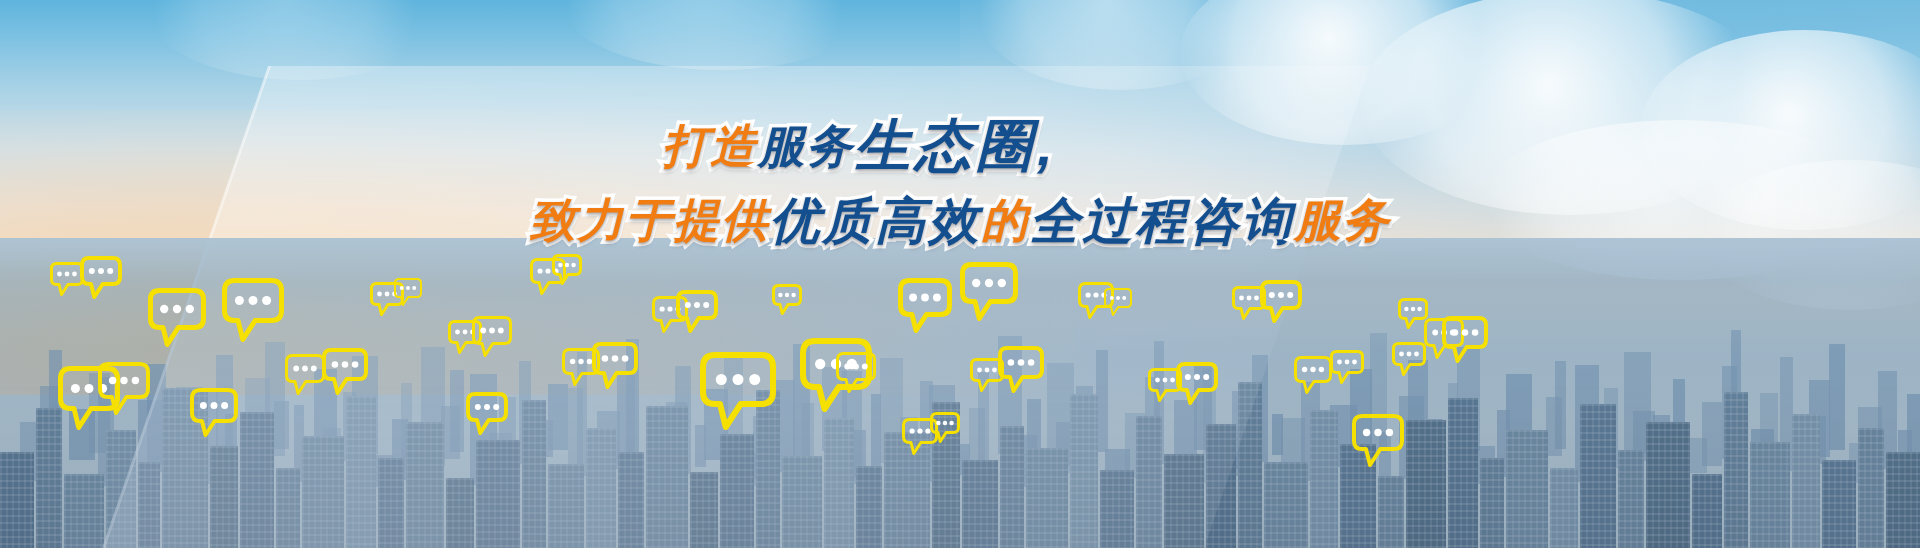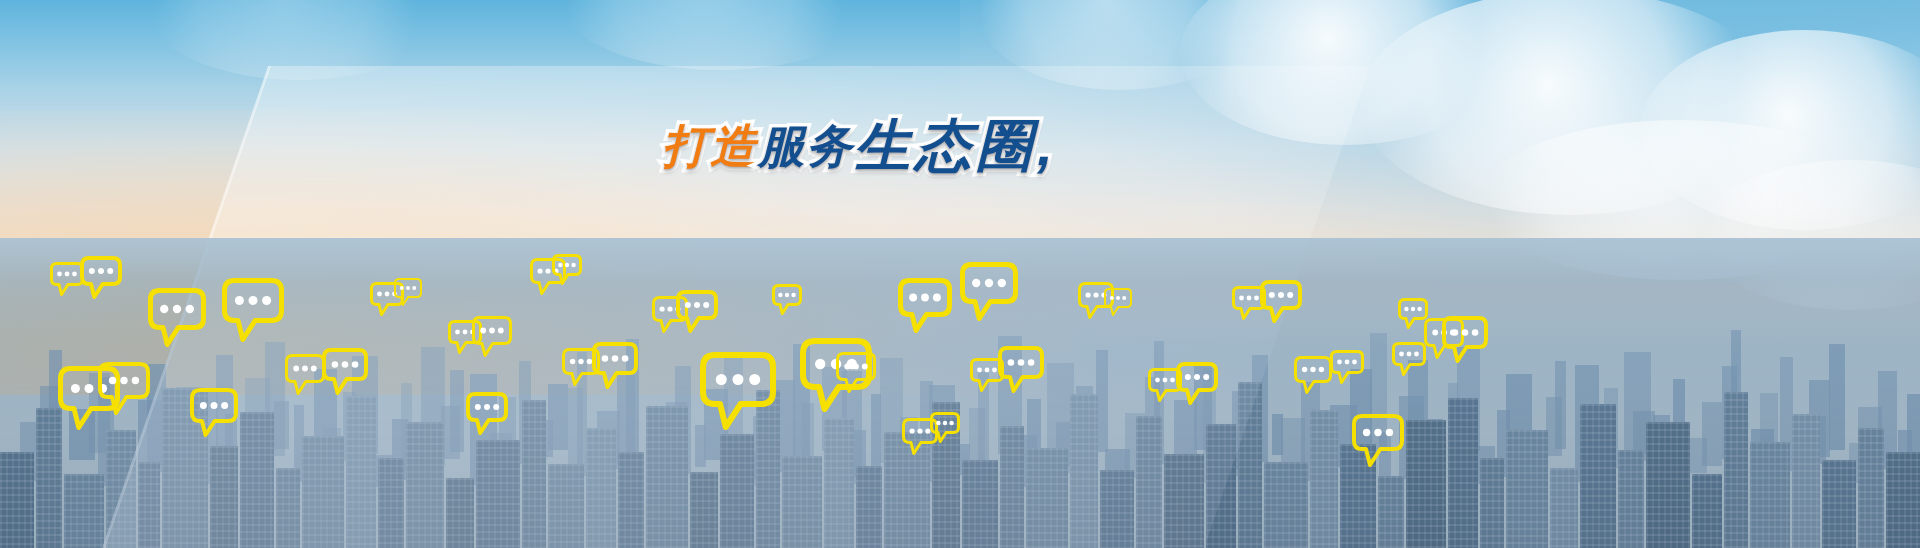--- a/index.html
+++ b/index.html
@@ -748,15 +748,16 @@
           <path d="M 9 2 H 37 Q 44 2 44 9 V 24 Q 44 31 37 31 H 24.6 L 15.5 45 L 12 31 H 9 Q 2 31 2 24 V 9 Q 2 2 9 2 Z" fill="none" stroke="#F5E000" stroke-width="4" stroke-linejoin="round"></path>
           <circle cx="12.9" cy="16.5" r="3.3" fill="#FFFFFF"></circle>
           <circle cx="23.0" cy="16.5" r="3.3" fill="#FFFFFF"></circle>
           <circle cx="33.1" cy="16.5" r="3.3" fill="#FFFFFF"></circle>
         </svg>
       </div>
     </div>
 
   <div class="headline">
     <span class="line line1" id="line1"><span class="seg seg-o mid">打造</span><span class="seg seg-b mid">服务</span><span class="seg seg-b big">生态圈,</span></span>
+    <span class="line line2" id="line2"><span class="seg seg-o mid">致力于提供</span><span class="seg seg-b big2">优质高效</span><span class="seg seg-o mid">的</span><span class="seg seg-b big2">全过程咨询</span><span class="seg seg-o mid">服务</span></span>
   </div>
 
 </div>
 
 </body></html>

